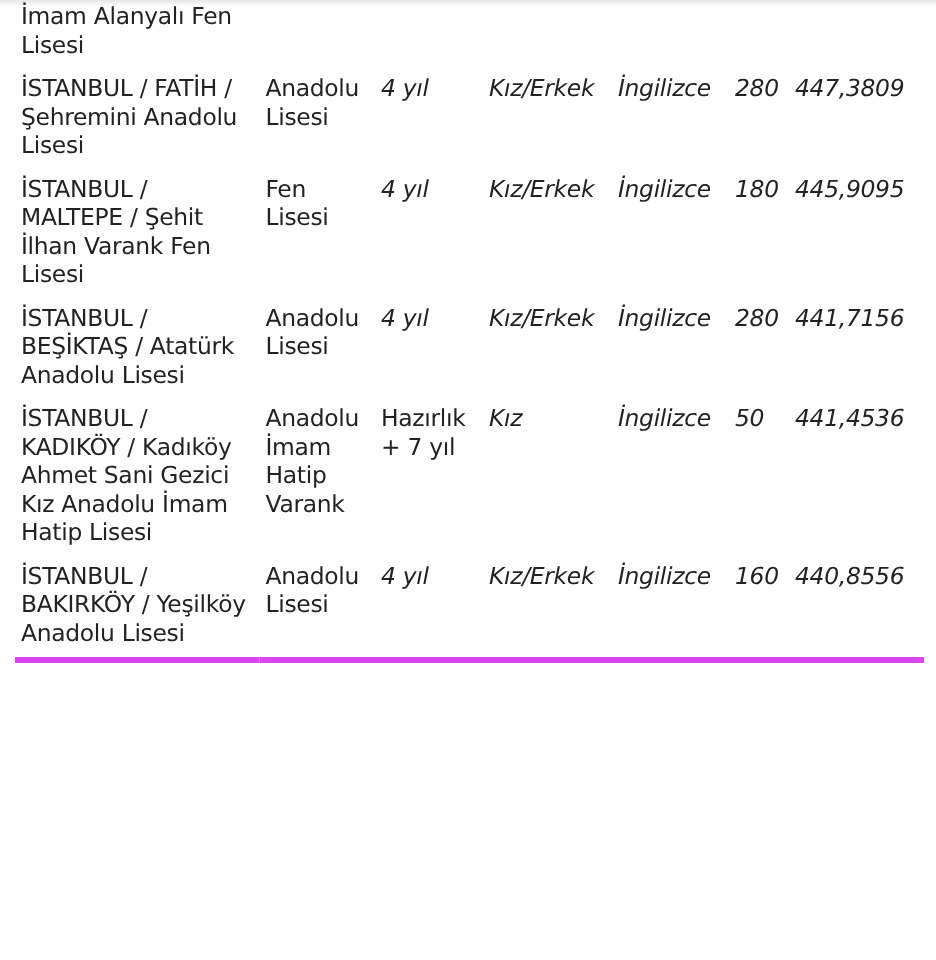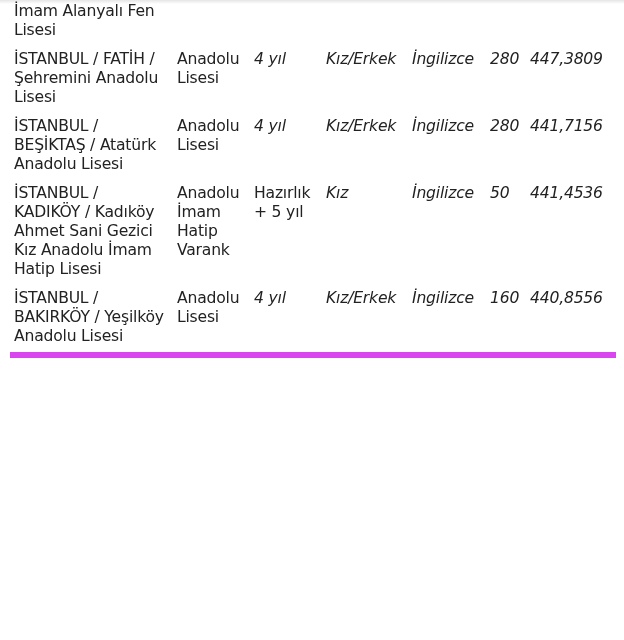--- a/index.html
+++ b/index.html
@@ -19,21 +19,21 @@
     padding: 4px 4px 6px 4px; white-space: normal; letter-spacing: -0.2px;
   }
   td.nowrap { white-space: nowrap; font-style: italic; }
   col.c-school { width: 163px; }
   col.c-type { width: 77px; }
   col.c-dur { width: 72px; }
   col.c-gender { width: 86px; }
   col.c-lang { width: 78px; }
   col.c-quota { width: 40px; }
   col.c-score { width: 90px; }
-  tr.last td { border-bottom: 6px solid #d946ef; margin-top: 44px; }
+  tr.last td { border-bottom: 4px solid #d946ef; margin-top: 44px; }
 </style>
 </head>
 <body>
 
 <div class="top-shadow"></div>
 
 <div class="table-wrap">
   <table>
     <colgroup>
       <col class="c-school">
@@ -61,32 +61,41 @@
       <tr>
         <td>İSTANBUL / FATİH / Şehremini Anadolu Lisesi</td>
         <td>Anadolu Lisesi</td>
         <td class="nowrap">4 yıl</td>
         <td class="nowrap">Kız/Erkek</td>
         <td class="nowrap">İngilizce</td>
         <td class="nowrap">280</td>
         <td class="nowrap">447,3809</td>
       </tr>
       <tr>
+        <td>İSTANBUL / MALTEPE / Şehit İlhan Varank Fen Lisesi</td>
+        <td>Fen Lisesi</td>
+        <td class="nowrap">4 yıl</td>
+        <td class="nowrap">Kız/Erkek</td>
+        <td class="nowrap">İngilizce</td>
+        <td class="nowrap">180</td>
+        <td class="nowrap">445,9095</td>
+      </tr>
+      <tr>
         <td>İSTANBUL / BEŞİKTAŞ / Atatürk Anadolu Lisesi</td>
         <td>Anadolu Lisesi</td>
         <td class="nowrap">4 yıl</td>
         <td class="nowrap">Kız/Erkek</td>
         <td class="nowrap">İngilizce</td>
         <td class="nowrap">280</td>
         <td class="nowrap">441,7156</td>
       </tr>
       <tr>
         <td>İSTANBUL / KADIKÖY / Kadıköy Ahmet Sani Gezici Kız Anadolu İmam Hatip Lisesi</td>
         <td>Anadolu İmam Hatip Varank</td>
-        <td>Hazırlık + 5 yıl</td>
+        <td>Hazırlık + 7 yıl</td>
         <td class="nowrap">Kız</td>
         <td class="nowrap">İngilizce</td>
         <td class="nowrap">50</td>
         <td class="nowrap">441,4536</td>
       </tr>
       <tr class="last">
         <td>İSTANBUL / BAKIRKÖY / Yeşilköy Anadolu Lisesi</td>
         <td>Anadolu Lisesi</td>
         <td class="nowrap">4 yıl</td>
         <td class="nowrap">Kız/Erkek</td>

